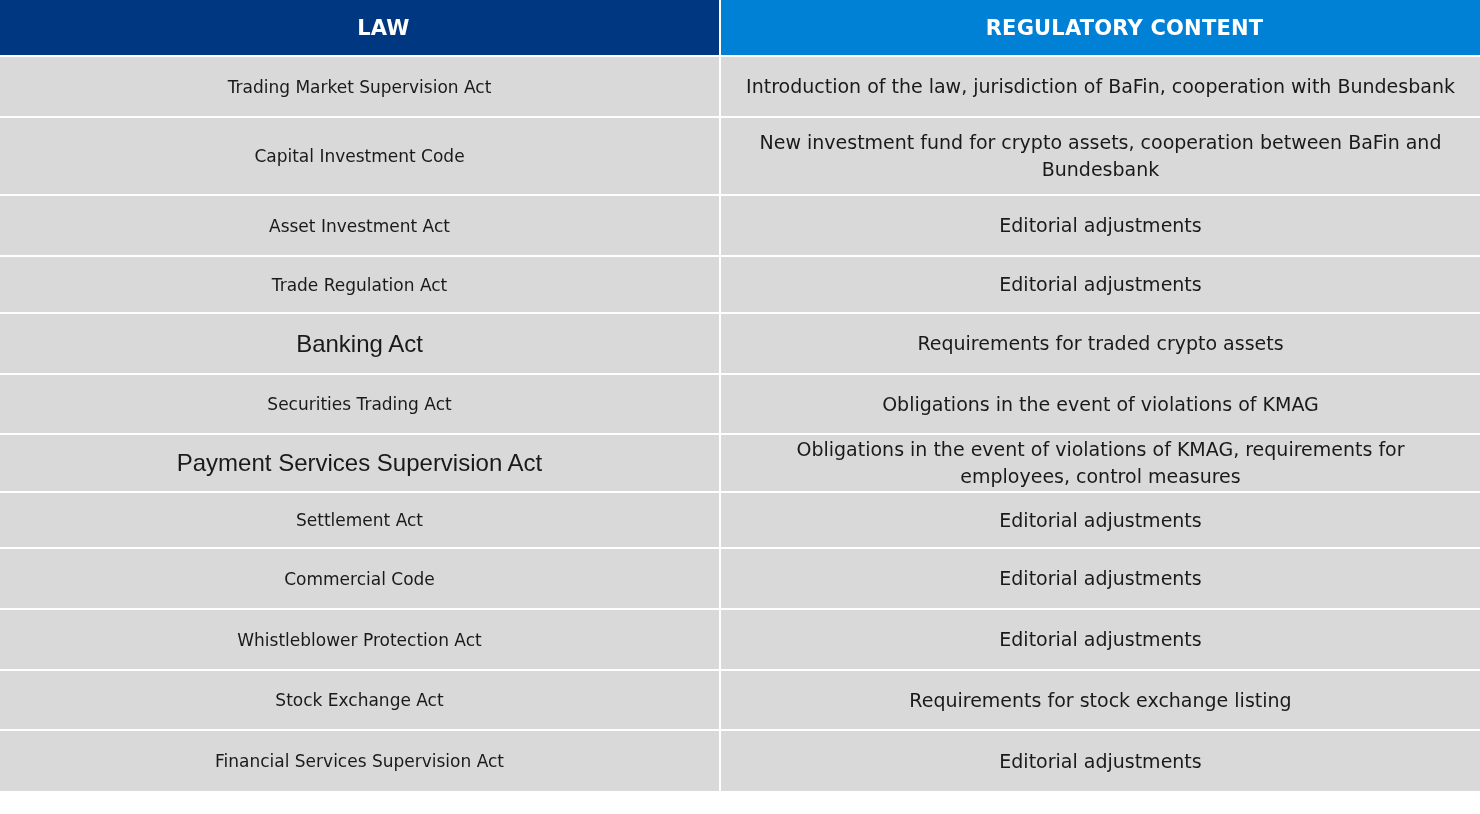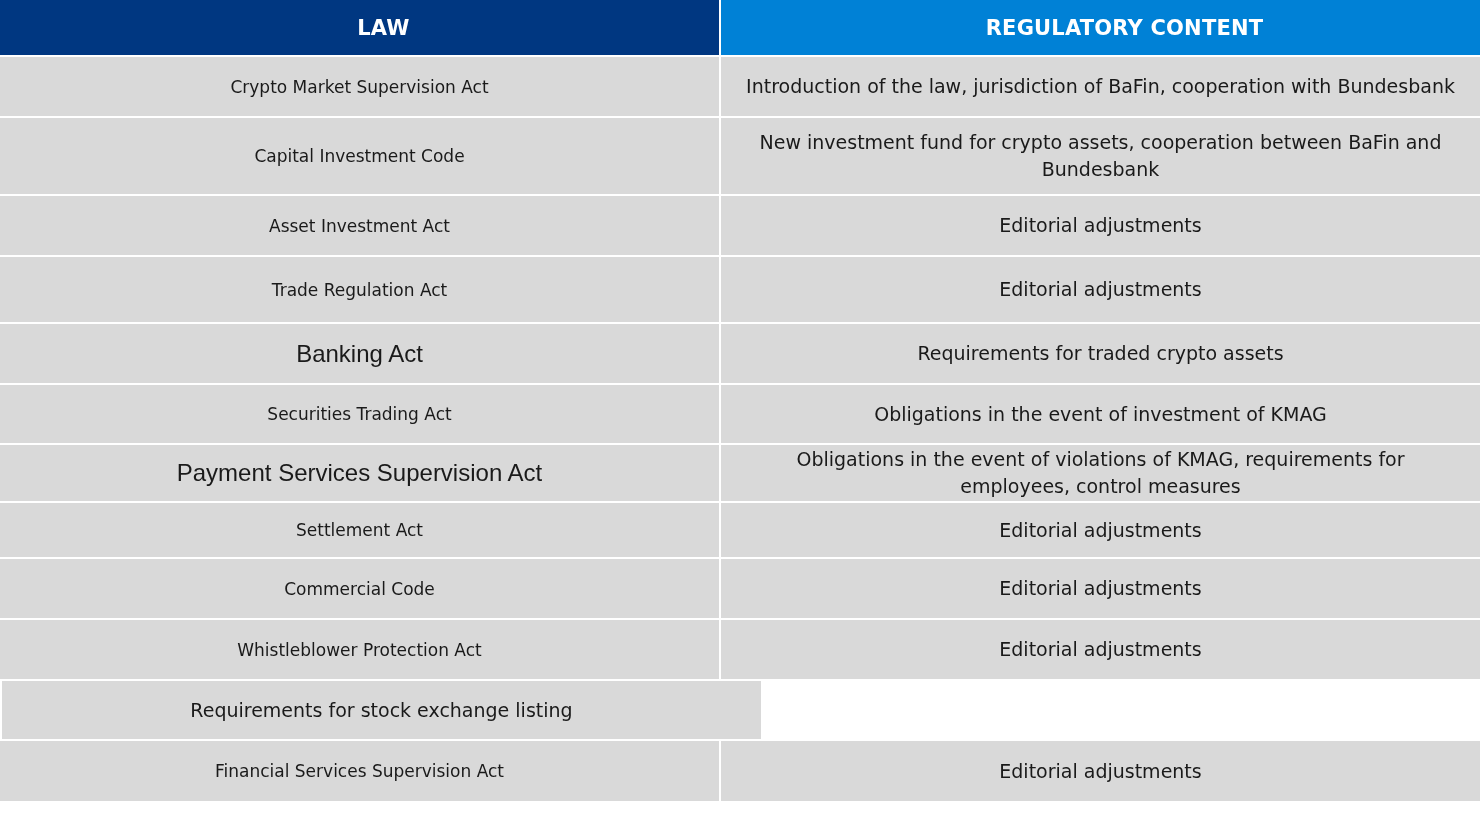--- a/index.html
+++ b/index.html
@@ -30,52 +30,52 @@
 <body>
 
 <div class="table">
   <div class="row header">
     <div class="cell c1">LAW</div>
     <div class="cell c2">REGULATORY CONTENT</div>
   </div>
   <div class="header-gap"></div>
 
   <div class="row body-row" style="height:59px">
-    <div class="cell c1">Crypto Market Supervision Act</div>
+    <div class="cell c1">Trading Market Supervision Act</div>
     <div class="cell c2">Introduction of the law, jurisdiction of BaFin, cooperation with Bundesbank</div>
   </div>
   <div class="row-gap"></div>
 
   <div class="row body-row" style="height:76px">
     <div class="cell c1">Capital Investment Code</div>
     <div class="cell c2">New investment fund for crypto assets, cooperation between BaFin and Bundesbank</div>
   </div>
   <div class="row-gap"></div>
 
   <div class="row body-row" style="height:59px">
     <div class="cell c1">Asset Investment Act</div>
     <div class="cell c2">Editorial adjustments</div>
   </div>
   <div class="row-gap"></div>
 
-  <div class="row body-row" style="height:65px">
+  <div class="row body-row" style="height:55px">
     <div class="cell c1">Trade Regulation Act</div>
     <div class="cell c2">Editorial adjustments</div>
   </div>
   <div class="row-gap"></div>
 
   <div class="row body-row" style="height:59px">
     <div class="cell c1 alt-font">Banking Act</div>
     <div class="cell c2">Requirements for traded crypto assets</div>
   </div>
   <div class="row-gap"></div>
 
   <div class="row body-row" style="height:58px">
     <div class="cell c1">Securities Trading Act</div>
-    <div class="cell c2">Obligations in the event of investment of KMAG</div>
+    <div class="cell c2">Obligations in the event of violations of KMAG</div>
   </div>
   <div class="row-gap"></div>
 
   <div class="row body-row" style="height:56px">
     <div class="cell c1 alt-font">Payment Services Supervision Act</div>
     <div class="cell c2">Obligations in the event of violations of KMAG, requirements for employees, control measures</div>
   </div>
   <div class="row-gap"></div>
 
   <div class="row body-row" style="height:54px">
@@ -90,20 +90,21 @@
   </div>
   <div class="row-gap"></div>
 
   <div class="row body-row" style="height:59px">
     <div class="cell c1">Whistleblower Protection Act</div>
     <div class="cell c2">Editorial adjustments</div>
   </div>
   <div class="row-gap"></div>
 
   <div class="row body-row" style="height:58px">
+    <div class="cell c1">Stock Exchange Act</div>
     <div class="cell c2">Requirements for stock exchange listing</div>
   </div>
   <div class="row-gap"></div>
 
   <div class="row body-row" style="height:60px">
     <div class="cell c1">Financial Services Supervision Act</div>
     <div class="cell c2">Editorial adjustments</div>
   </div>
 </div>
 

